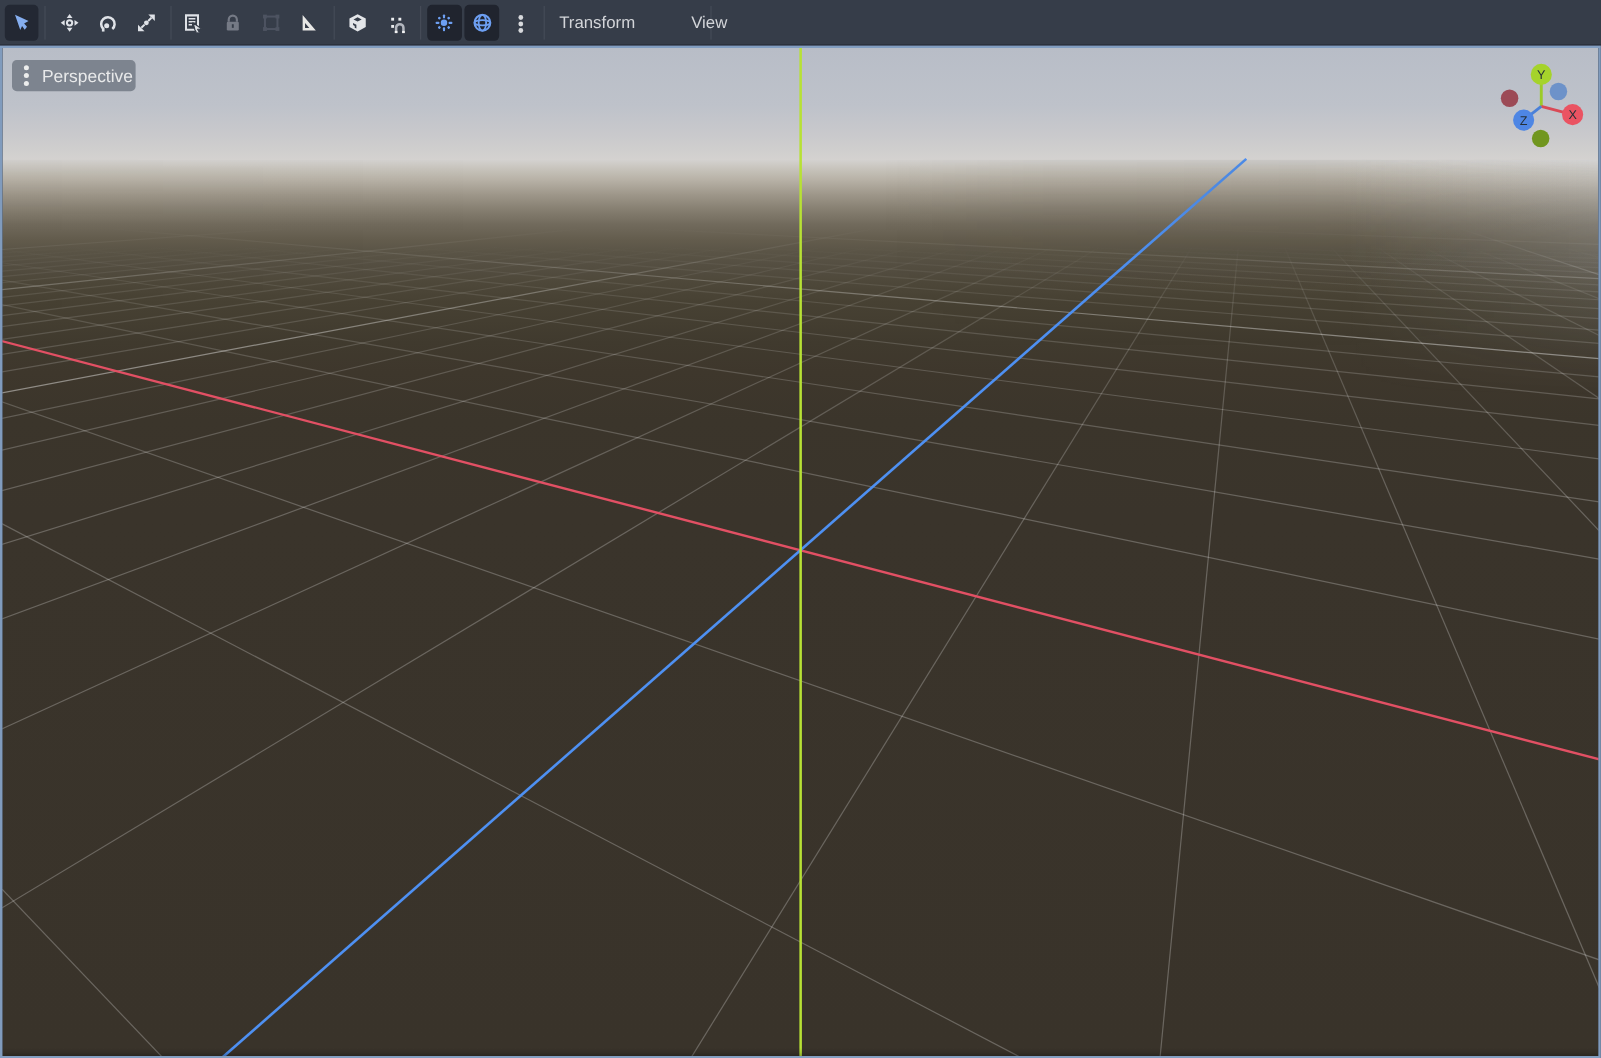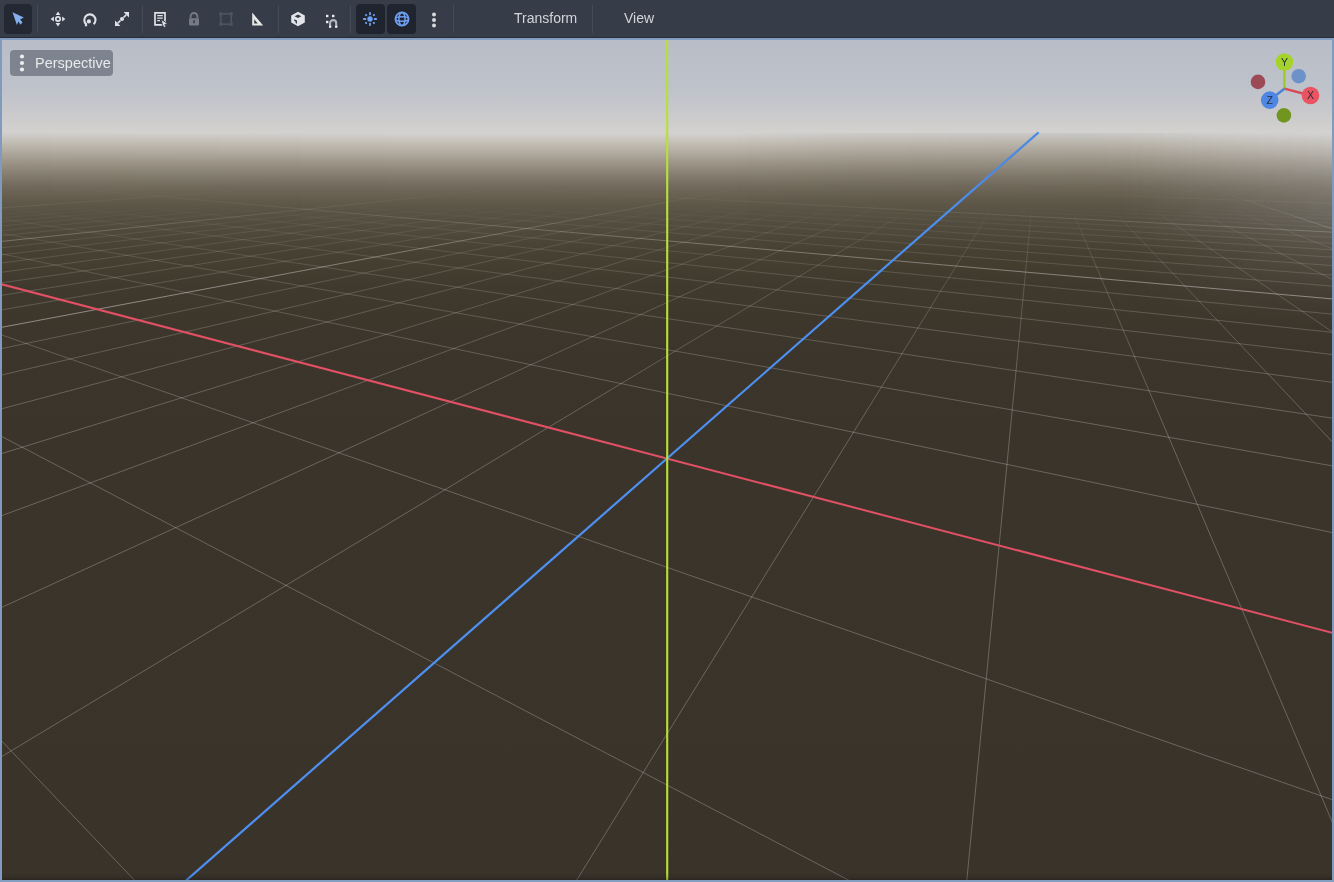--- a/index.html
+++ b/index.html
@@ -1,20 +1,20 @@
 <!DOCTYPE html>
 <html><head><meta charset="utf-8"><style>
 * { margin:0; padding:0; box-sizing:border-box; }
 html,body { width:1334px; height:882px; overflow:hidden; background:#363d49;
   font-family:"Liberation Sans", sans-serif; }
 .toolbar { position:absolute; left:0; top:0; width:1334px; height:38px; background:#363d49; border-bottom:1px solid #272b35; }
 .btn { position:absolute; border-radius:4px; }
 .sep { position:absolute; top:5px; width:1px; height:28px; background:#454b57; }
 .ic { position:absolute; }
-.menu { position:absolute; top:0; height:38px; line-height:37px; color:#d3d5d9; font-size:14px;margin-left:48px; }
+.menu { position:absolute; top:0; height:38px; line-height:37px; color:#d3d5d9; font-size:14px; }
 .border-top { position:absolute; left:0; top:38px; width:1334px; height:2px; background:rgba(160,195,240,0.72); }
 .border-left { position:absolute; left:0; top:40px; width:2px; height:840px; background:rgba(160,195,240,0.70); }
 .border-right { position:absolute; left:1332px; top:40px; width:2px; height:840px; background:rgba(160,195,240,0.70); }
 .border-bottom { position:absolute; left:0; top:880px; width:1334px; height:2px; background:rgba(160,195,240,0.72); }
 .vp { position:absolute; left:2px; top:40px; width:1330px; height:840px; }
 </style></head>
 <body>
 <div class="toolbar">
 <div class="btn" style="left:4px;top:4px;width:28px;height:30px;background:#232833"></div>
 <div class="btn" style="left:356px;top:4px;width:29px;height:30px;background:#20242e"></div>

